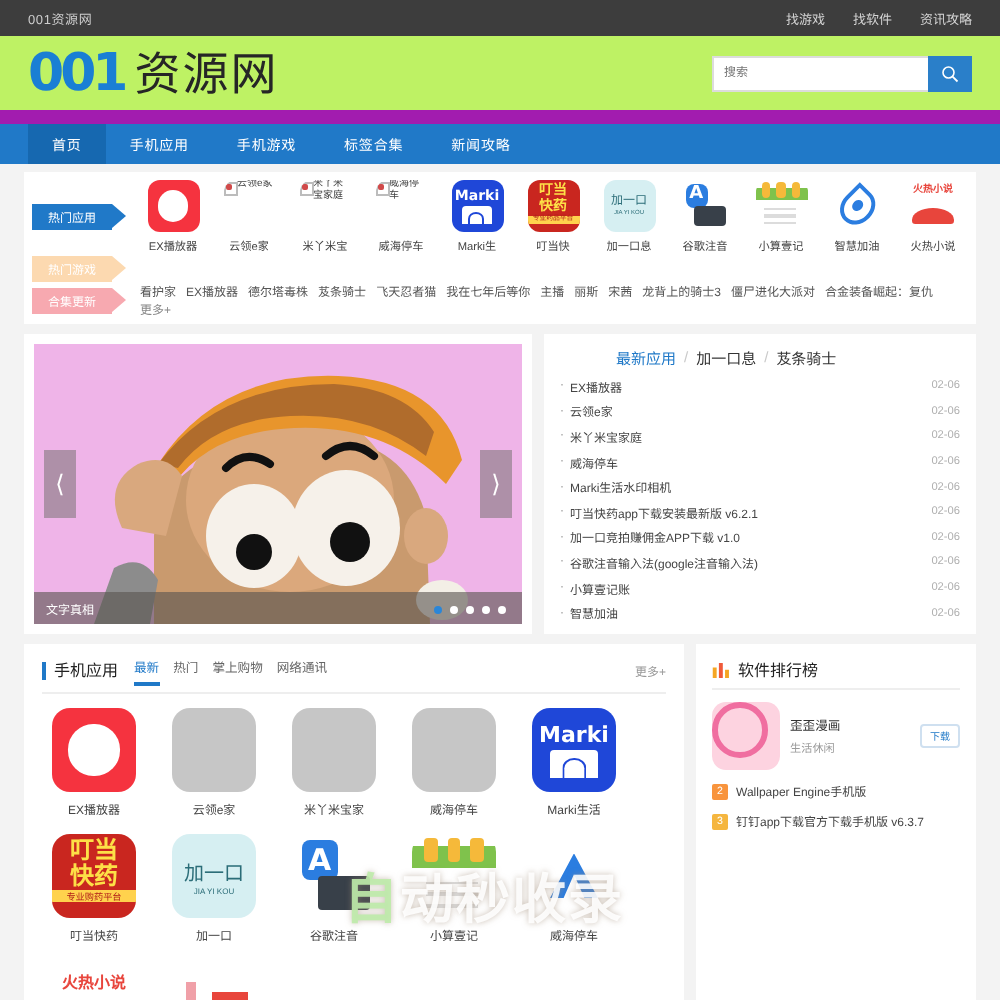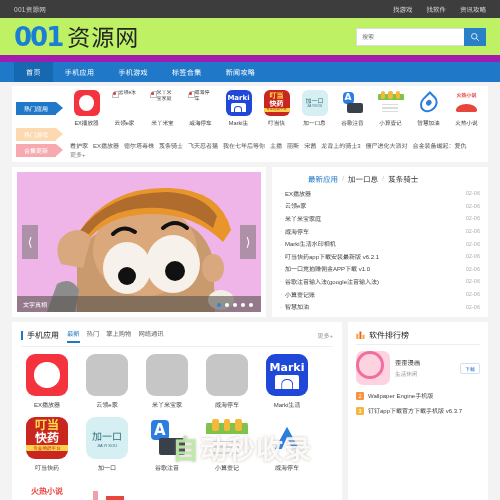--- a/index.html
+++ b/index.html
@@ -153,21 +153,21 @@
   .ic-play .tri{width:0;height:0;border-left:30% solid #f5333f;border-top:20% solid transparent;
                 border-bottom:20% solid transparent;}
   .ic-marki{background:#1f47d8;color:#fff;flex-direction:column;gap:1px;}
   .ic-marki .mk{font-size:7px;font-weight:bold;font-family:"DejaVu Sans",sans-serif;}
   .ic-marki .cam{width:55%;height:32%;background:#fff;border-radius:2px 2px 0 0;position:relative;}
   .ic-marki .cam:after{content:"";position:absolute;left:50%;top:28%;transform:translateX(-50%);
                        width:42%;height:68%;border:1.4px solid #1f47d8;border-radius:50% 50% 0 0;
                        border-bottom:none;}
   .ic-ding{background:#c9261f;color:#fff;flex-direction:column;justify-content:flex-start;}
   .ic-ding .l1{font-size:7px;font-weight:bold;color:#fde047;line-height:1;margin-top:2px;}
-  .ic-ding .l2{font-size:7px;font-weight:bold;color:#ffffff;line-height:1;margin-top:1px;}
+  .ic-ding .l2{font-size:7px;font-weight:bold;color:#fde047;line-height:1;margin-top:1px;}
   .ic-ding .l3{font-size:3.4px;background:#ffd24d;color:#b3201a;width:100%;text-align:center;
                margin-top:1px;}
   .ic-jia{background:#d6eff2;color:#2b6d78;flex-direction:column;}
   .ic-jia .jt{font-size:6px;letter-spacing:0;}
   .ic-jia .js{font-size:3px;}
   .ic-goog{background:#fff;position:relative;}
   .ic-goog .blue{position:absolute;left:12%;top:8%;width:42%;height:46%;background:#2b7de0;
                  border-radius:4px;color:#fff;display:flex;align-items:center;justify-content:center;
                  font-size:9px;font-weight:bold;font-family:"DejaVu Sans",sans-serif;}
   .ic-goog .kb{position:absolute;right:8%;bottom:10%;width:62%;height:40%;background:#384049;

